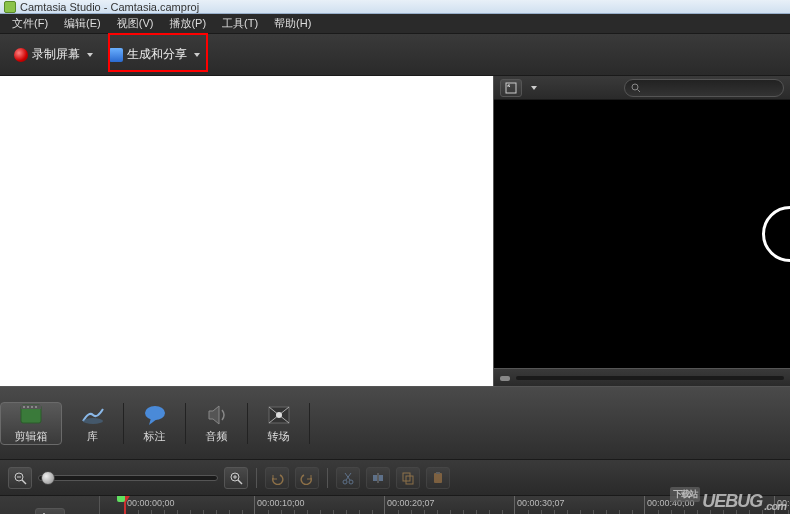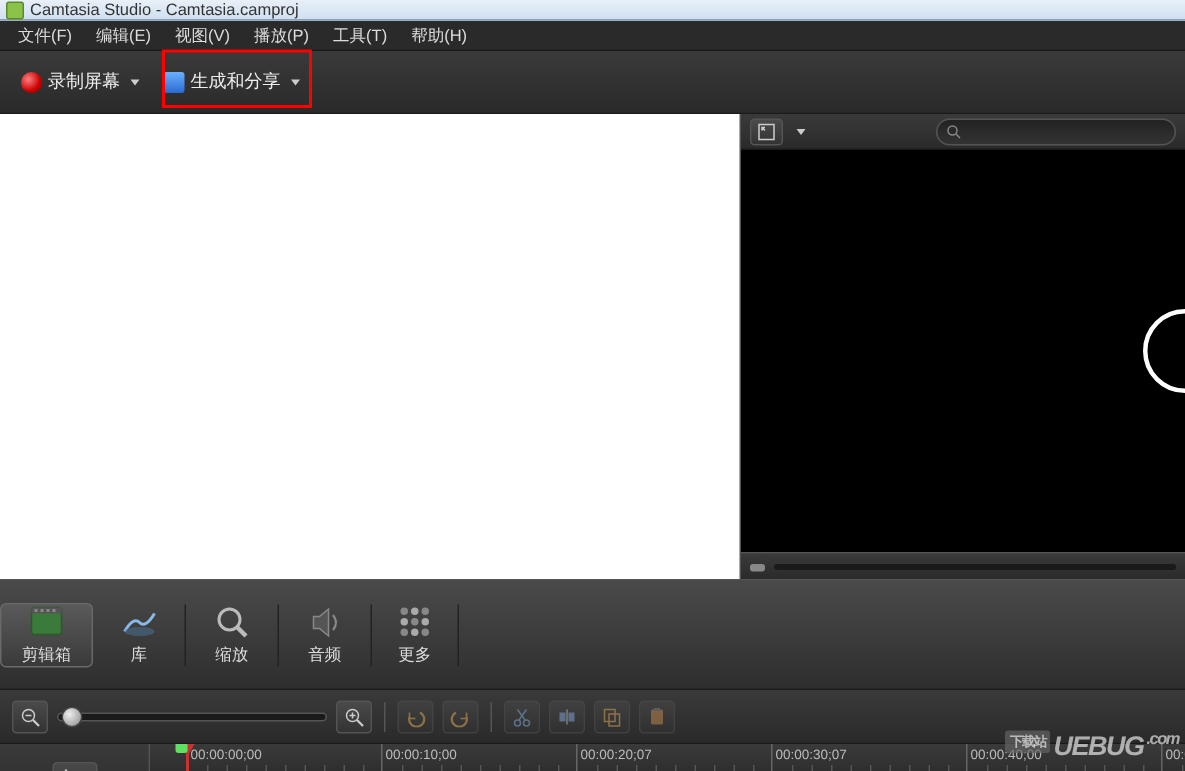--- a/index.html
+++ b/index.html
@@ -56,21 +56,21 @@
 .gear-btn { width: 30px; height: 22px; background: linear-gradient(#4a4a4a,#333); border: 1px solid #555; border-radius: 3px; display: flex; align-items: center; justify-content: center; cursor: pointer; gap: 2px; }
 .tl-ruler { flex: 1; position: relative; background: #4c1d95; overflow: hidden; }
 .ruler-top { height: 20px; background: linear-gradient(#3a3a3a,#2e2e2e); border-bottom: 1px solid #555; position: relative; }
 .tick { position: absolute; top: 0; height: 20px; border-left: 1px solid #666; }
 .tick .minor { position: absolute; top: 14px; width: 1px; height: 6px; background: #555; }
 .tick-label { position: absolute; top: 2px; font-size: 9px; color: #bbb; white-space: nowrap; transform: translateX(2px); }
 .playhead { position: absolute; left: 24px; top: 0; width: 2px; height: 46px; background: #cc3030; }
 .playhead::before { content:""; position:absolute; top:-2px; left:-5px; width:12px; height:10px; background:#cc3030; clip-path: polygon(0 0,100% 0,50% 100%); }
 .playhead::after { content:""; position:absolute; top:-2px; left:-7px; width:8px; height:8px; background:#60e060; border-radius:2px; }
 
-.watermark { position: absolute; right: 4px; bottom: 2px; font-size: 18px; font-weight: bold; color: rgba(230,230,230,.7); font-style: italic; letter-spacing: -1px; pointer-events: none; display:flex; gap:2px; }
+.watermark { position: absolute; right: 4px; bottom: 2px; font-size: 18px; font-weight: bold; color: rgba(230,230,230,.7); font-style: italic; letter-spacing: -1px; pointer-events: none; display:flex; align-items:flex-end; gap:2px; }
 .watermark .sub { font-size: 9px; background: rgba(100,100,100,.7); padding: 1px 3px; border-radius: 2px; font-style: normal; margin-bottom: 10px; }
 .watermark .com { font-size: 11px; }
 </style>
 </head>
 <body>
 
 <div class="titlebar">
   <span class="icon"></span>
   <span>Camtasia Studio - Camtasia.camproj</span>
 </div>
@@ -145,50 +145,44 @@
         <svg width="28" height="24">
           <path d="M4 18 Q 10 8 14 12 Q 18 16 24 6" fill="none" stroke="#8ab8e8" stroke-width="2"></path>
           <ellipse cx="14" cy="18" rx="10" ry="3" fill="#4a6a8a" opacity=".6"></ellipse>
         </svg>
       </div>
     <span>库</span>
   </div>
   <div class="tab">
     <div class="ico">
         <svg width="28" height="24">
-          <circle cx="12" cy="10" r="7" fill="none" stroke="#bbb" stroke-width="2"></circle>
-          <line x1="17" y1="15" x2="23" y2="21" stroke="#bbb" stroke-width="3"></line>
-        </svg>
-      </div>
-    <span>缩放</span>
+          <ellipse cx="14" cy="10" rx="10" ry="7" fill="#4a8ad8"></ellipse>
+          <path d="M10 15 L8 22 L16 16 Z" fill="#4a8ad8"></path>
+        </svg>
+      </div>
+    <span>标注</span>
   </div>
   <div class="tab">
     <div class="ico">
         <svg width="28" height="24">
           <path d="M6 8 L10 8 L16 3 L16 21 L10 16 L6 16 Z" fill="#555" stroke="#888"></path>
           <path d="M19 7 Q 23 12 19 17" fill="none" stroke="#888" stroke-width="1.5"></path>
         </svg>
       </div>
     <span>音频</span>
   </div>
-  <div class="tab more">
-    <div class="ico">
-        <div class="dots">
-          <span></span>
-          <span></span>
-          <span></span>
-          <span></span>
-          <span></span>
-          <span></span>
-          <span></span>
-          <span></span>
-          <span></span>
-        </div>
-      </div>
-    <span>更多</span>
+  <div class="tab">
+    <div class="ico">
+        <svg width="28" height="24">
+          <rect x="4" y="4" width="20" height="16" fill="#333" stroke="#666"></rect>
+          <path d="M4 4 L24 20 M4 20 L24 4" stroke="#aaa" stroke-width="1"></path>
+          <circle cx="14" cy="12" r="3" fill="#ddd"></circle>
+        </svg>
+      </div>
+    <span>转场</span>
   </div>
   <div style="flex:1"></div>
 </div>
 
 <div class="timeline-tools">
   <div class="tl-btn">
       <svg viewBox="0 0 14 14">
         <circle cx="6" cy="6" r="4" fill="none" stroke="#ccc"></circle>
         <line x1="9" y1="9" x2="13" y2="13" stroke="#ccc" stroke-width="1.5"></line>
         <line x1="4" y1="6" x2="8" y2="6" stroke="#ccc"></line>

